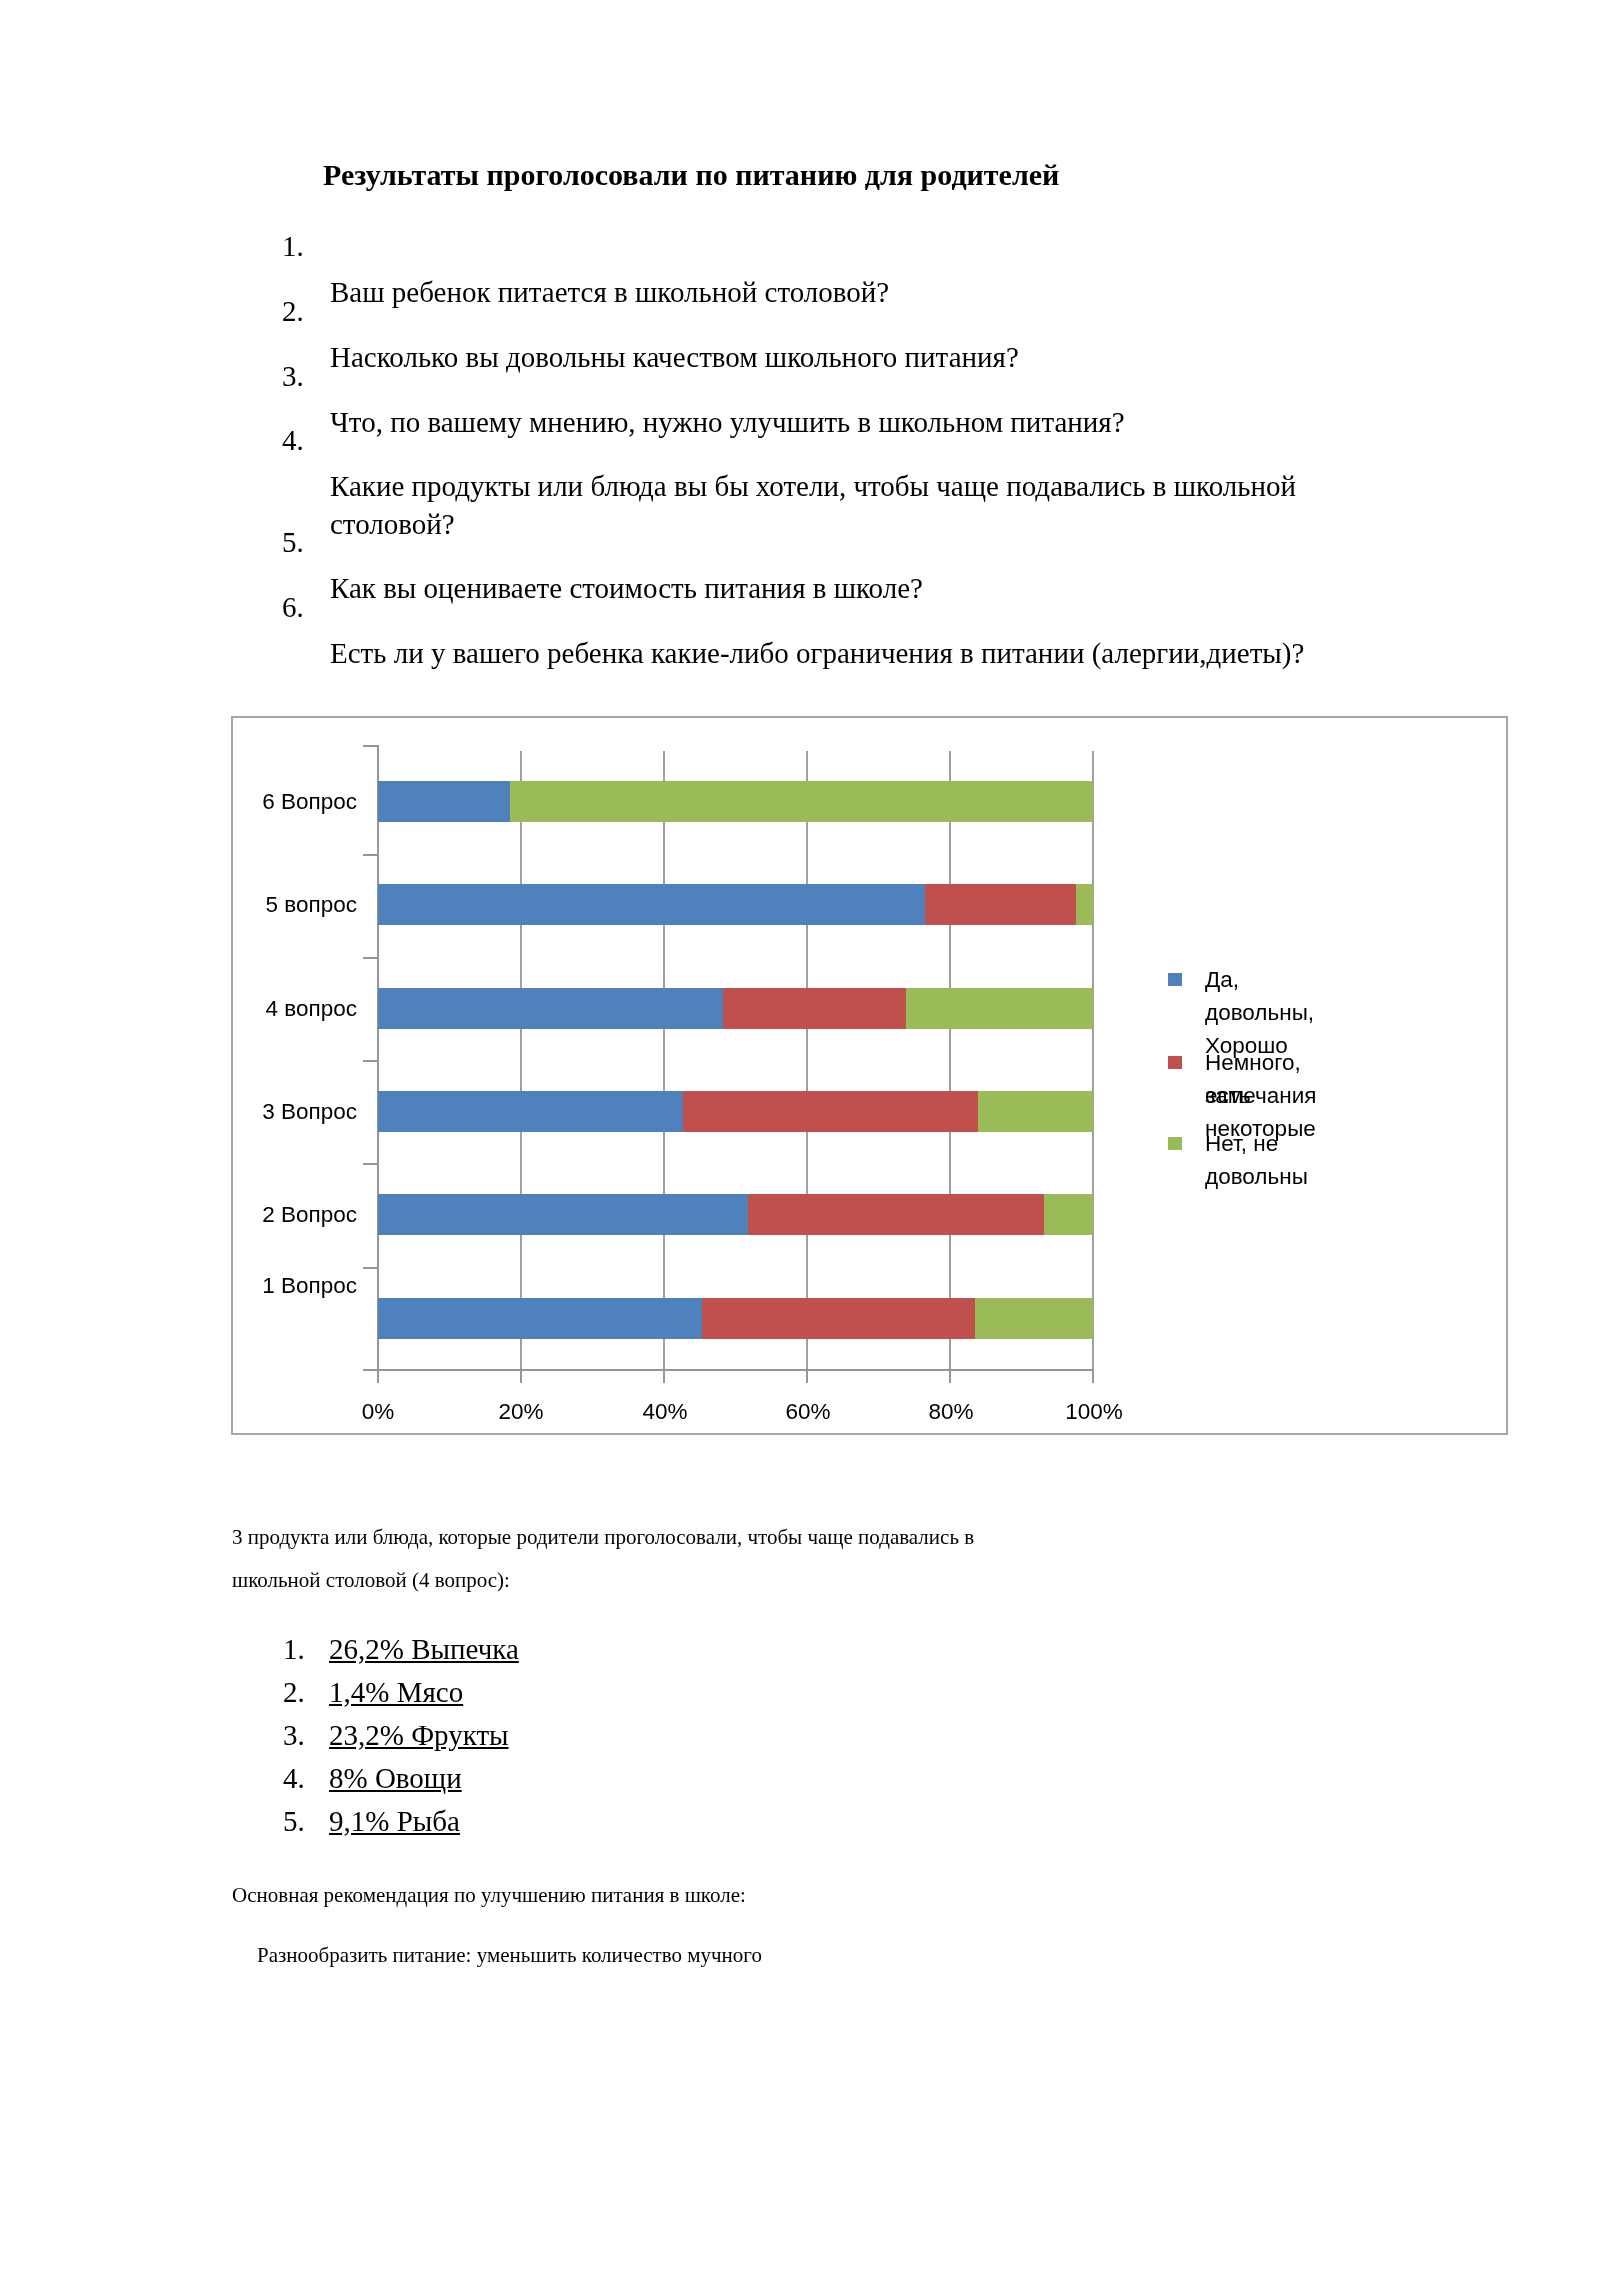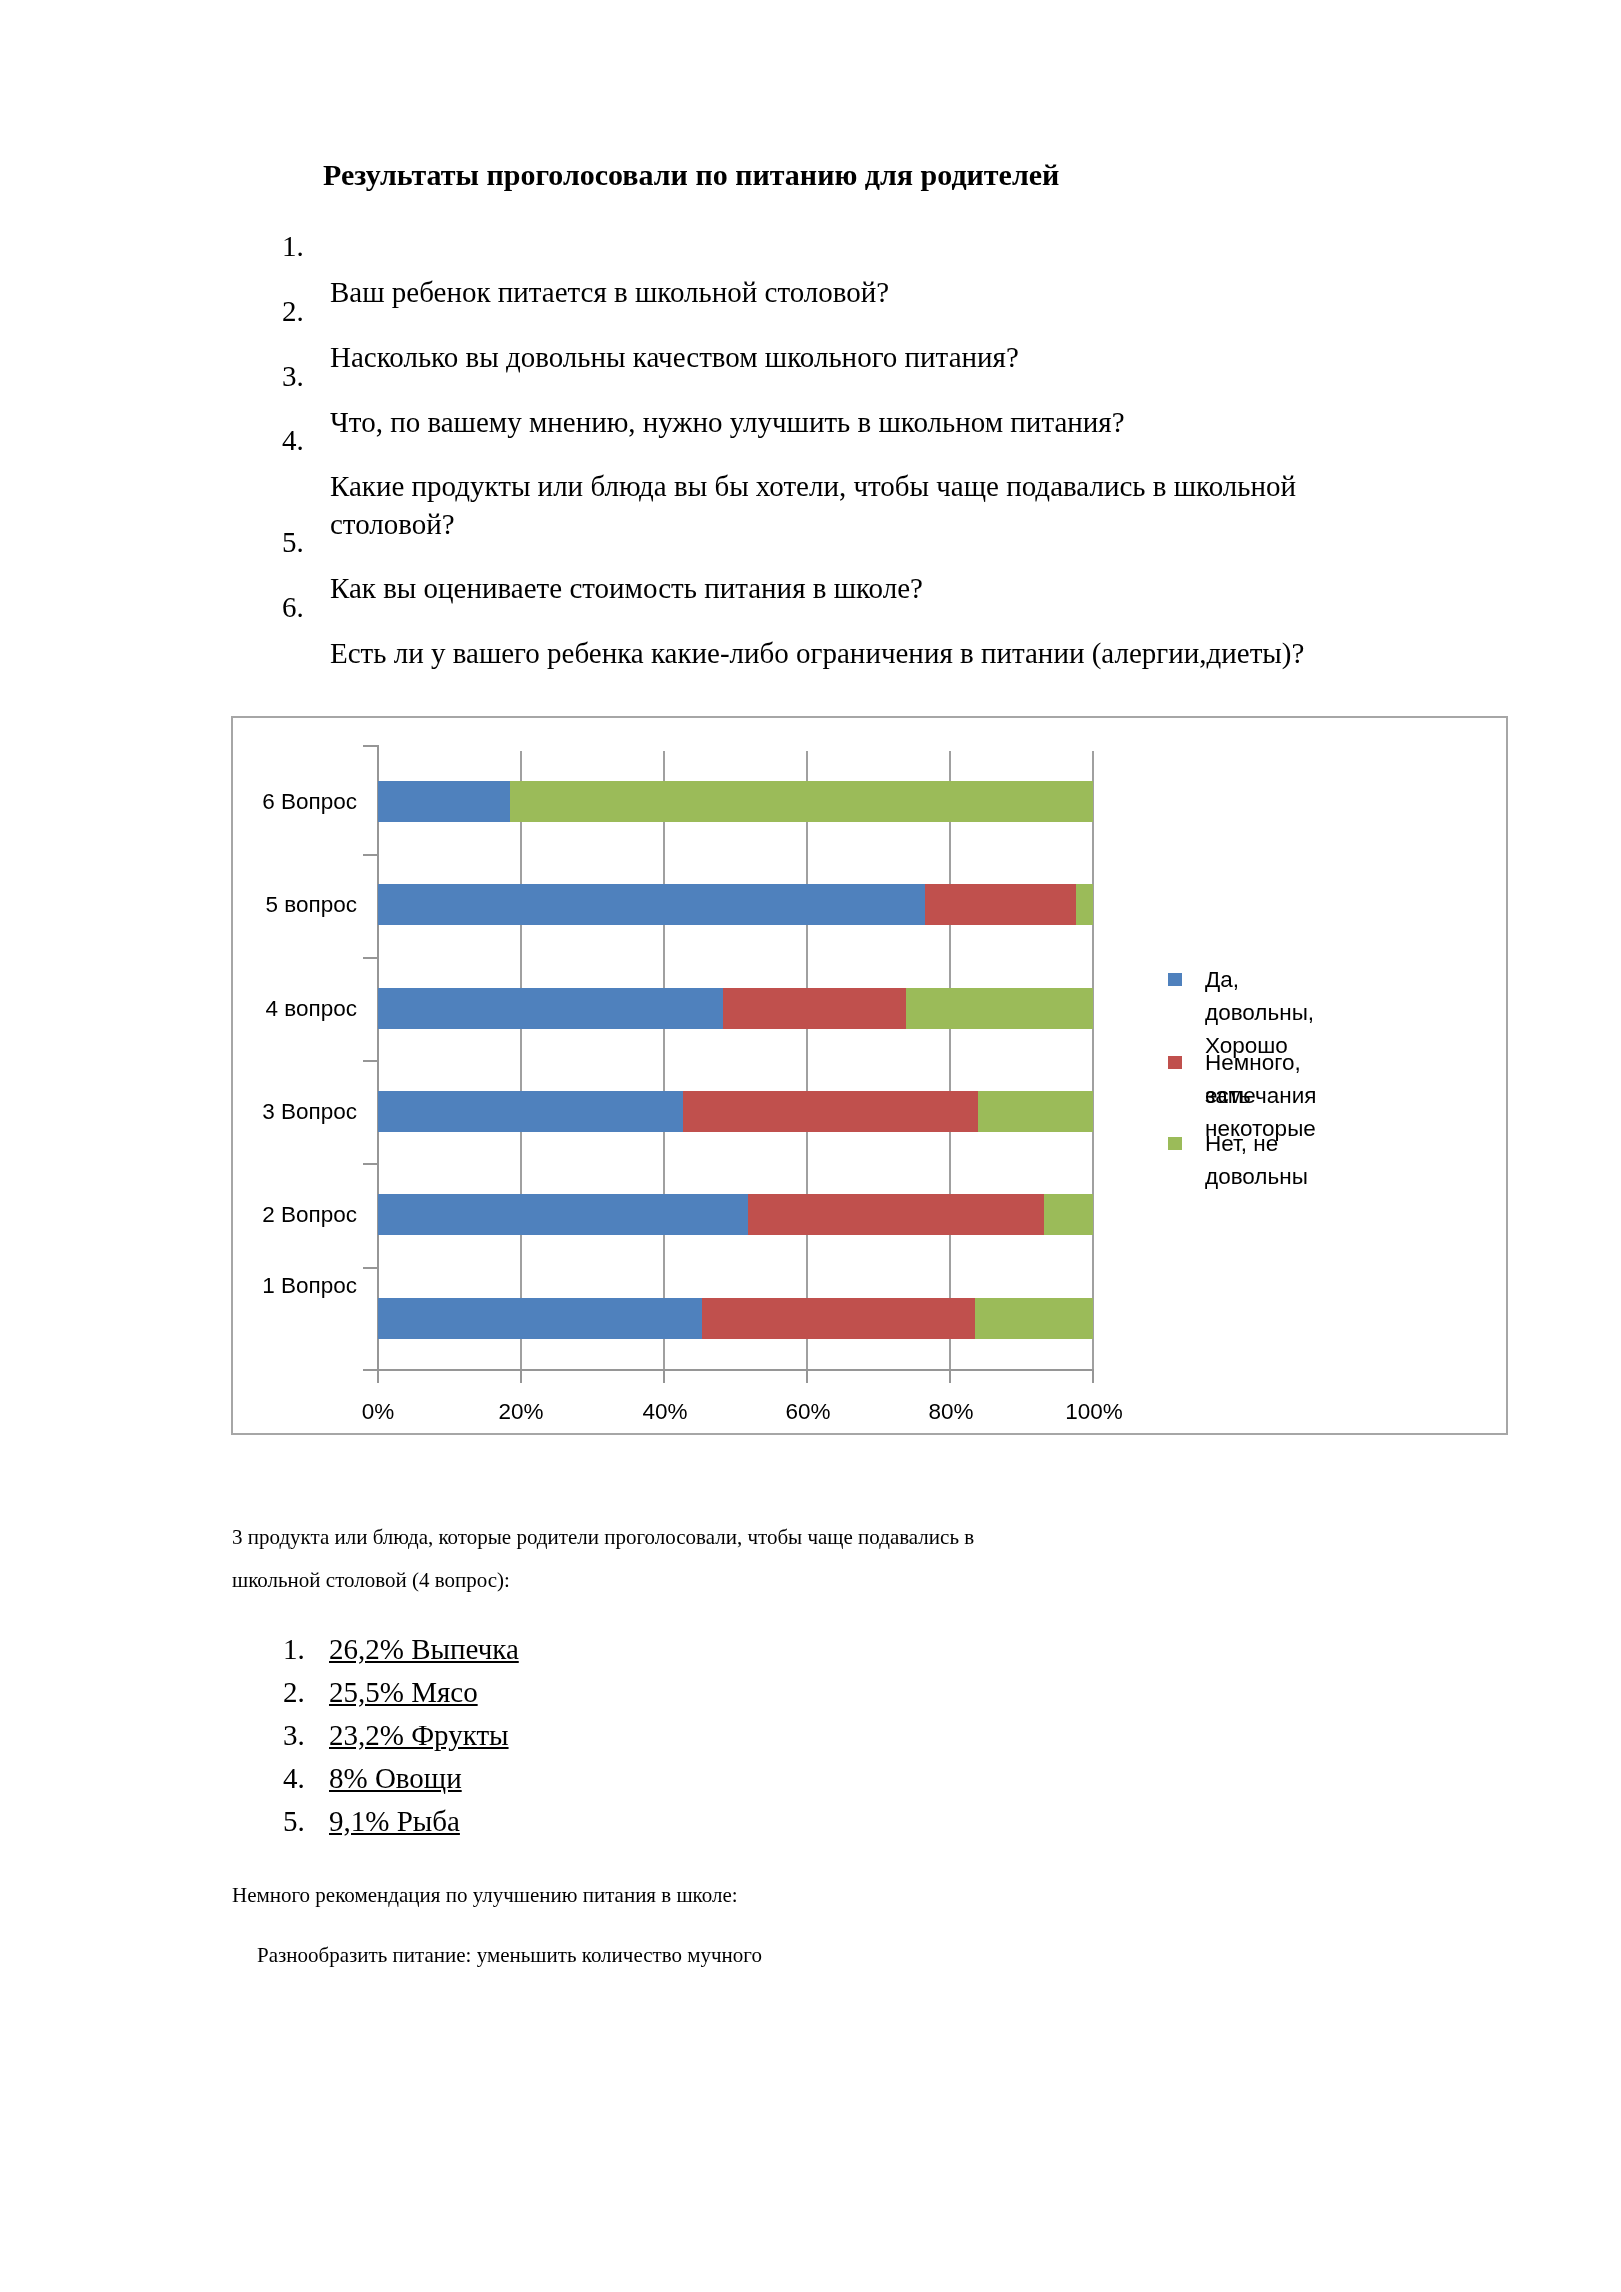--- a/index.html
+++ b/index.html
@@ -145,24 +145,24 @@
   </div>
 </div>
 
 <div class="abs serif para" style="top:1516px">3 продукта или блюда, которые родители проголосовали, чтобы чаще подавались в</div>
 <div class="abs serif para" style="top:1559px">школьной столовой (4 вопрос):</div>
 
 <div>
   <div class="abs serif f-num" style="top:1632px">1.</div>
   <div class="abs serif f-text" style="top:1632px">26,2% Выпечка</div>
   <div class="abs serif f-num" style="top:1675px">2.</div>
-  <div class="abs serif f-text" style="top:1675px">25,5% Мясо</div>
+  <div class="abs serif f-text" style="top:1675px">1,4% Мясо</div>
   <div class="abs serif f-num" style="top:1718px">3.</div>
   <div class="abs serif f-text" style="top:1718px">23,2% Фрукты</div>
   <div class="abs serif f-num" style="top:1761px">4.</div>
   <div class="abs serif f-text" style="top:1761px">8% Овощи</div>
   <div class="abs serif f-num" style="top:1804px">5.</div>
   <div class="abs serif f-text" style="top:1804px">9,1% Рыба</div>
 </div>
 
-<div class="abs serif para" style="top:1874px">Немного рекомендация по улучшению питания в школе:</div>
+<div class="abs serif para" style="top:1874px">Основная рекомендация по улучшению питания в школе:</div>
 <div class="abs serif para" style="top:1934px; left:257px">Разнообразить питание: уменьшить количество мучного</div>
 
 
 </body></html>

